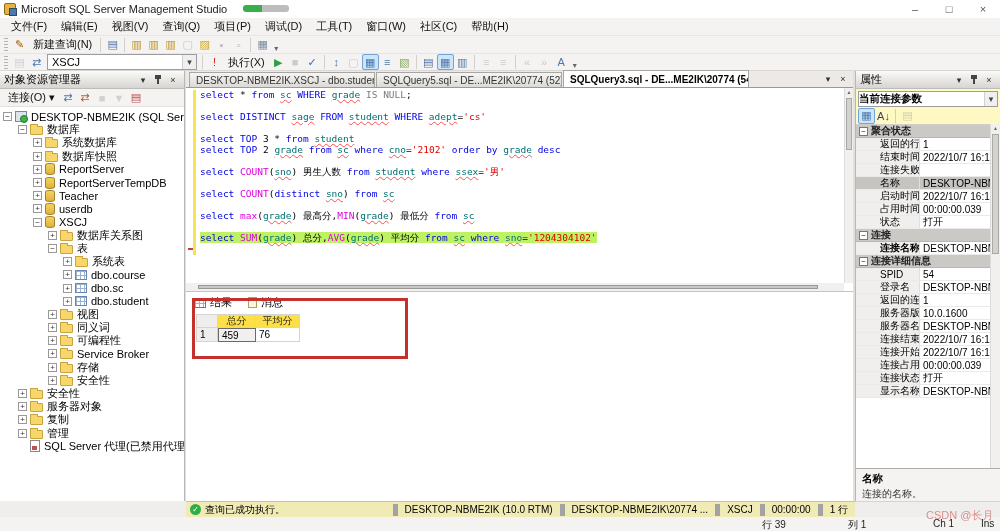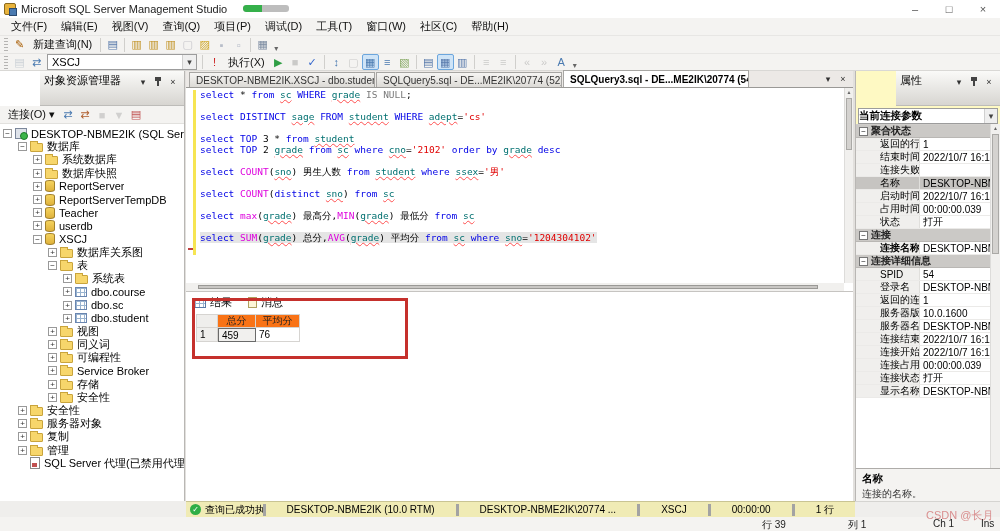--- a/index.html
+++ b/index.html
@@ -28,21 +28,21 @@
   .tb-icon.disabled { opacity:.38; }
   .tb-icon.toggled { background:#cfe4f7; border-color:#6ca6dd; }
   .tb-label { padding:0 5px; height:16px; display:flex; align-items:center; font-size:11px; color:#111; white-space:nowrap; }
   .tb-combo { width:150px; height:16px; background:#fff; border:1px solid #9c9c9c; display:flex; align-items:center; margin:0 2px; }
   .tb-combo .val { flex:1; padding-left:4px; font-size:11px; }
   .tb-combo .arr { width:14px; height:100%; display:flex; align-items:center; justify-content:center; color:#444; font-size:9px; border-left:1px solid #d0d0d0; background:#efefef; }
   .overflow-btn { width:10px; height:16px; display:flex; align-items:flex-end; justify-content:center; color:#666; font-size:8px; }
 
   
   .main { position:absolute; left:0; top:71px; width:1000px; height:430px; background:#e2e0dd; }
-  .panel-head { height:18px; background:linear-gradient(#fafaf8,#d7d5d1); border-bottom:1px solid #bdbcb9; display:flex; align-items:flex-end; padding:17px 4px; font-size:11px;margin-left:40px; }
+  .panel-head { height:18px; background:linear-gradient(#fafaf8,#d7d5d1); border-bottom:1px solid #bdbcb9; display:flex; align-items:center; padding:0 4px; font-size:11px; }
   .panel-head .ph-title { flex:1; white-space:nowrap; overflow:hidden; }
   .ph-btn { width:14px; height:13px; display:flex; align-items:center; justify-content:center; color:#333; font-size:9px; margin-left:1px; }
   .pin-icon { position:relative; width:8px; height:10px; }
   .pin-icon::before { content:""; position:absolute; top:0; left:1px; width:6px; height:4px; background:#444; }
   .pin-icon::after { content:""; position:absolute; top:4px; left:3px; width:2px; height:5px; background:#444; }
 
   
   .explorer { position:absolute; left:0; top:0; width:185px; height:430px; background:#fff; border-right:1px solid #b9b7b4; }
   .exp-toolbar { height:18px; background:#f4f3f1; border-bottom:1px solid #e2e1de; display:flex; align-items:center; padding:0 3px; }
   .tree { padding-top:3px; height:391px; overflow:hidden; }
@@ -61,41 +61,41 @@
   .tree-label { overflow:hidden; }
 
   
   .center { position:absolute; left:186px; top:0; width:667px; height:430px; background:#fff; }
   .tabstrip { position:absolute; left:0; top:0; width:667px; height:17px; background:#ece9e6; border-bottom:1px solid #9a9996; display:flex; align-items:flex-end; padding-left:3px; }
   .tab { height:15px; max-width:186px; padding:0 6px; display:flex; align-items:center; font-size:10px; color:#333; background:linear-gradient(#f6f5f3,#dcdad6); border:1px solid #a7a6a3; border-bottom:none; margin-right:1px; white-space:nowrap; overflow:hidden; }
   .tab.active { height:17px; background:#fff; font-weight:bold; color:#000; }
   .tab-ctrls { margin-left:auto; display:flex; align-items:center; height:17px; padding-right:3px; }
   .editor { position:absolute; left:0; top:17px; width:658px; height:195px; background:#fff; overflow:hidden; padding:1px 0 0 14px; }
   .ed-line { height:11px; line-height:11px; font-family:"DejaVu Sans Mono","Liberation Mono",monospace; font-size:9.5px; white-space:pre; }
-  .sel { background:#e5e5e5; }
+  .sel { background:#bef264; }
   .tk-k { color:#0000e6; } .tk-f { color:#dd00dd; } .tk-s { color:#e00000; } .tk-p { color:#000; } .tk-g { color:#7a7a7a; }
   .tk-i { color:#007070; text-decoration-line:underline; text-decoration-style:wavy; text-decoration-color:#ff5050; }
   .change-bar { position:absolute; left:7px; top:19px; width:3px; height:165px; background:#f6e552; }
   .red-tick { position:absolute; left:2px; top:177px; width:5px; height:2px; background:#c04040; }
   .ed-vscroll { position:absolute; right:0; top:17px; width:9px; height:195px; background:#f1f0ee; border-left:1px solid #dddcda; }
   .ed-vscroll .sbtn { height:9px; font-size:5px; color:#666; text-align:center; line-height:9px; }
   .ed-vscroll .sthumb { margin:1px 1px; height:52px; background:#d4d2cf; border:1px solid #aaa9a6; }
   .ed-hscroll { position:absolute; left:0; top:212px; width:658px; height:8px; background:#f1f0ee; }
   .ed-hscroll .hthumb { position:absolute; left:12px; top:2px; width:620px; height:4px; background:#c9c7c4; border:1px solid #9a9996; }
 
   
   .results { position:absolute; left:0; top:220px; width:667px; height:210px; background:#fff; border-top:1px solid #c6c4c1; }
   .res-tabs { height:17px; display:flex; align-items:center; padding:4px 0 0 8px; gap:16px; }
   .res-tab { display:flex; align-items:center; gap:4px; font-size:11px; }
   .rt-grid { width:12px; height:10px; background:#fff; border:1px solid #5a7aa8; background-image:linear-gradient(#9ab4d0 1px,transparent 1px),linear-gradient(90deg,#9ab4d0 1px,transparent 1px); background-size:4px 4px; }
   .rt-msg { width:9px; height:11px; background:#fdf6d8; border:1px solid #b0a060; position:relative; }
   .res-grid { margin:5px 0 0 10px; font-size:10px; border-collapse:collapse; }
   .rg-row { display:flex; }
   .rg-cell { height:14px; display:flex; align-items:center; padding:0 3px; border-right:1px solid #d6d4d1; border-bottom:1px solid #d6d4d1; overflow:hidden; }
-  .rg-head { background:#f97316; border-top:1px solid #d6d4d1; justify-content:center; color:#222; }
+  .rg-head { background:#fde047; border-top:1px solid #d6d4d1; justify-content:center; color:#222; }
   .rg-num { width:22px; background:#efeeec; border-left:1px solid #d6d4d1; }
   .c1 { width:38px; } .c2 { width:44px; }
   .cell-focus { border:1px solid #6a6a6a; background:#f1f0ee; }
   .red-rect { position:absolute; left:6px; top:227px; width:216px; height:61px; border:3px solid #c5302c; pointer-events:none; z-index:20; }
 
   
   .props { position:absolute; left:855px; top:0; width:145px; height:430px; background:#fef9c3; border-left:1px solid #b9b7b4; }
   .prop-combo { margin:2px 2px 0 2px; height:16px; background:#fff; border:1px solid #9c9c9c; display:flex; align-items:center; }
   .prop-combo .val { flex:1; padding-left:0; font-size:10.5px; font-weight:bold; white-space:nowrap; overflow:hidden; }
   .prop-combo .arr { width:13px; height:100%; display:flex; align-items:center; justify-content:center; font-size:9px; color:#444; background:#efefef; border-left:1px solid #d0d0d0; }
@@ -112,21 +112,21 @@
   .prop-scroll .sbtn { height:9px; font-size:5px; color:#666; text-align:center; line-height:9px; }
   .prop-scroll .sthumb { margin:1px; height:120px; background:#d4d2cf; border:1px solid #aaa9a6; }
   .prop-desc { position:absolute; left:0; right:0; bottom:0; height:33px; background:#f4f3f1; border-top:1px solid #aeaca9; padding:3px 6px; }
   .prop-desc .dt { font-weight:bold; font-size:10.5px; }
   .prop-desc .dd { font-size:10px; color:#333; margin-top:1px; }
 
   
   .statusbar { position:absolute; left:186px; top:501px; width:669px; height:16px; background:#f0ebb5; border-top:1px solid #c9c493; display:flex; align-items:center; font-size:10px; padding-left:4px; }
   .status-ok { width:11px; height:11px; border-radius:50%; background:#2fae46; color:#fff; font-size:8px; line-height:11px; text-align:center; margin-right:4px; flex:none; }
   .status-msg { flex:1; white-space:nowrap; overflow:hidden; }
-  .seg { padding:0 21px; height:12px; display:flex; align-items:center; border-left:3px solid #a3a3a3; white-space:nowrap; }
+  .seg { padding:0 7px; height:12px; display:flex; align-items:center; border-left:5px solid #a3a3a3; white-space:nowrap; }
   .status-left-gray { position:absolute; left:0; top:501px; width:186px; height:16px; background:#efeeec; }
   .status-right-gray { position:absolute; left:855px; top:501px; width:145px; height:16px; background:#efeeec; border-top:1px solid #d5d4d1; }
   .bottombar { position:absolute; left:0; top:517px; width:1000px; height:14px; background:#f4f3f1; font-size:10px; color:#222; }
   .bb-item { position:absolute; top:1px; }
   .bb-line { left:762px; } .bb-col { left:848px; } .bb-ch { left:933px; } .bb-ins { left:981px; }
   .watermark { position:absolute; left:926px; top:508px; font-size:11px; color:#d98f8f; z-index:40; }
 </style>
 </head>
 <body>
 

